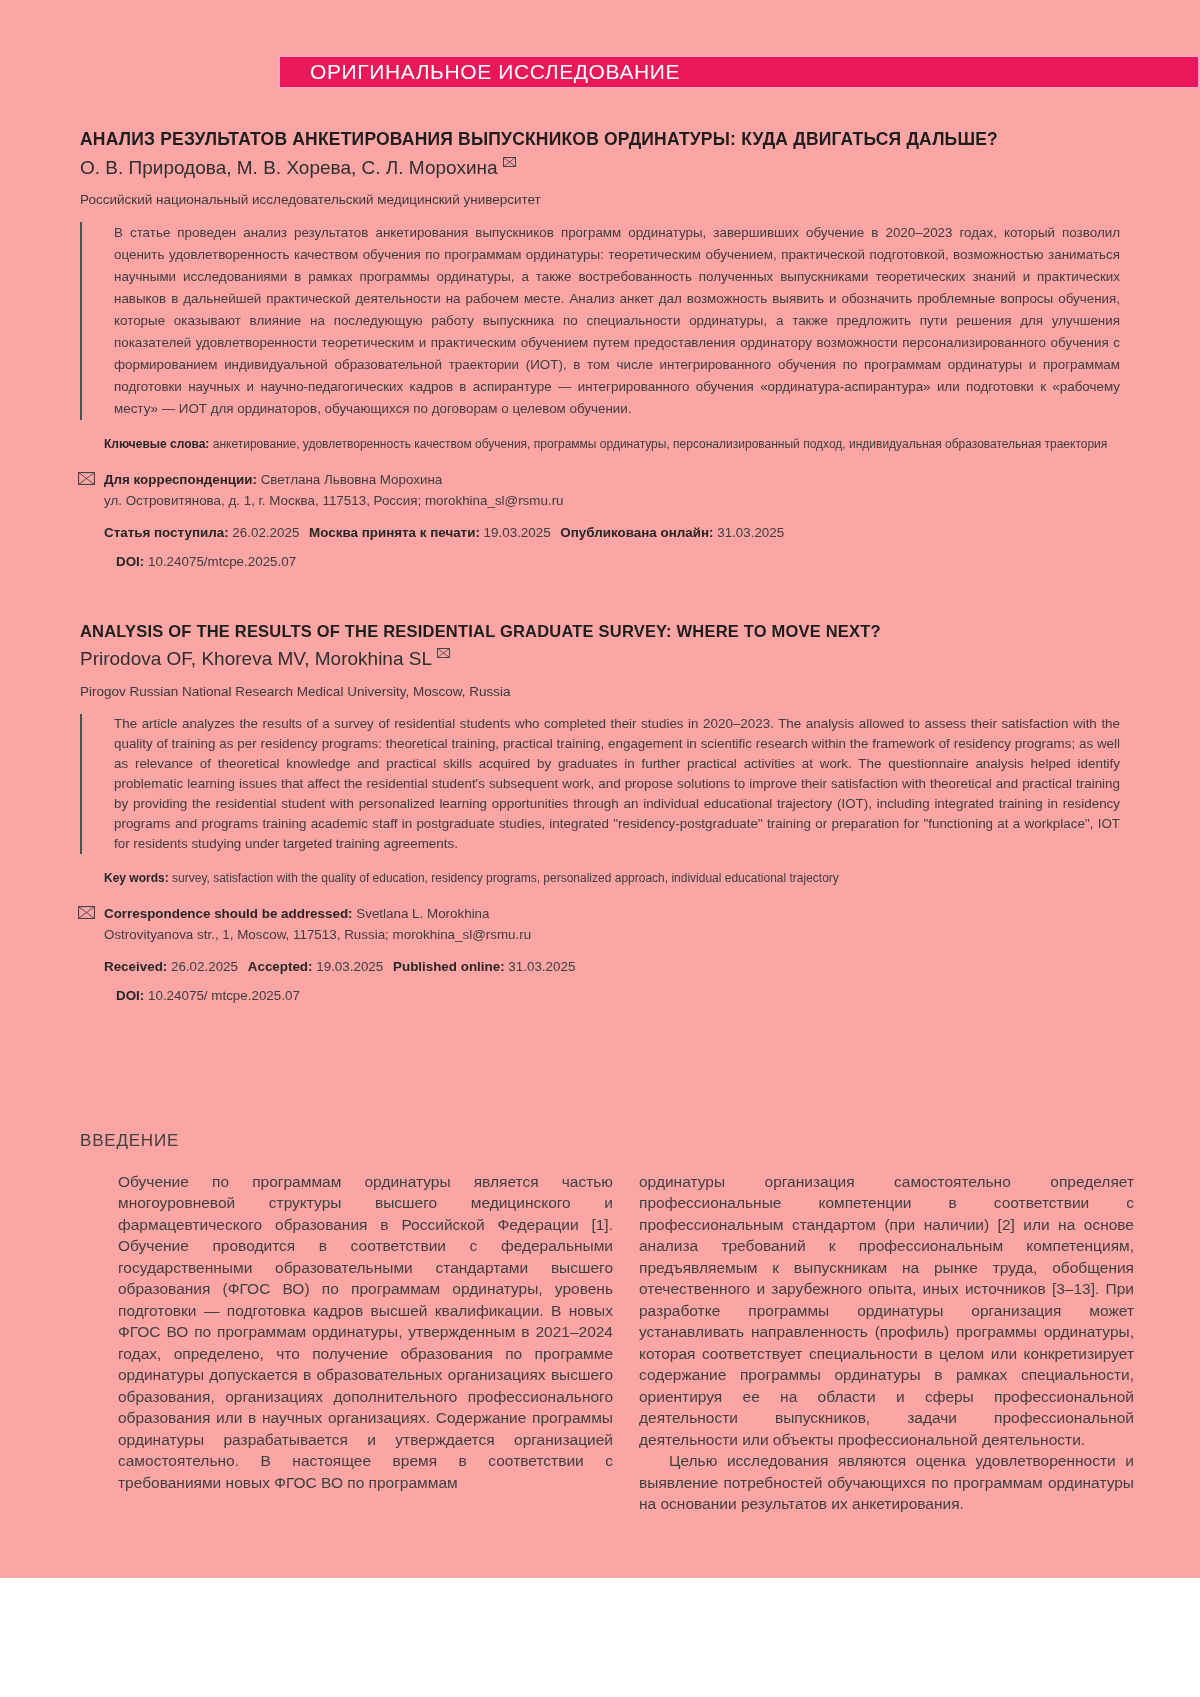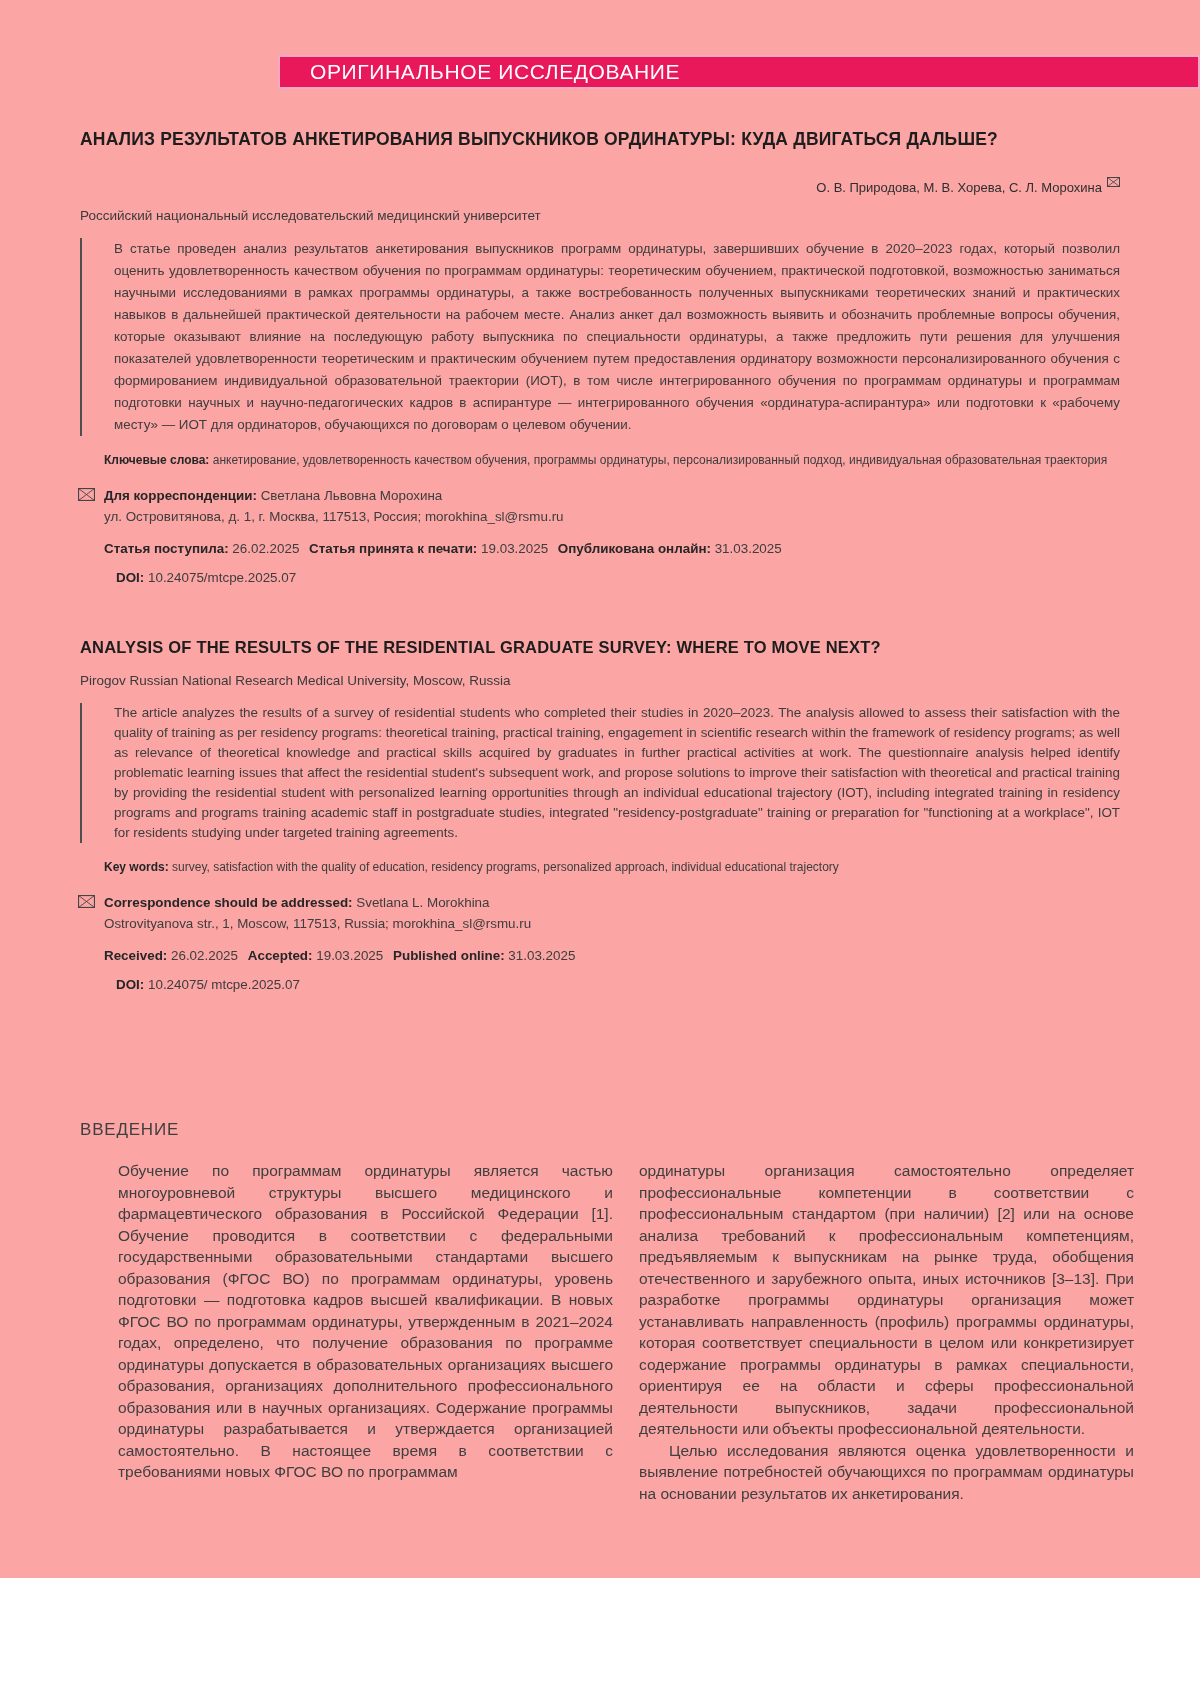--- a/index.html
+++ b/index.html
@@ -28,21 +28,21 @@
   .ru-title{
     margin:0;max-width:920px;
     font-size:17.5px;font-weight:bold;color:#1d1d1d;
     line-height:1.55;letter-spacing:0.2px;
   }
   .en-title{
     margin:0;max-width:1010px;
     font-size:16.5px;font-weight:bold;color:#1d1d1d;
     line-height:1.5;letter-spacing:0.2px;
   }
-  .authors{margin-top:24px;font-size:13px;color:#2e2e2e;text-align:right;}
+  .authors{margin-top:4px;font-size:19px;color:#2e2e2e;}
   .affiliation{margin-top:13px;font-size:13.5px;color:#3a3a3a;}
   .env-sup{display:inline-block;vertical-align:super;margin-left:5px;color:#444;line-height:0;}
   .abstract{
     margin-top:15px;
     border-left:2px solid #4f4f4f;
     padding-left:32px;
     font-size:13.4px;line-height:22px;
     text-align:justify;color:#3d3d3d;
   }
   .abstract.en{line-height:20px;}
@@ -129,33 +129,39 @@
           </svg></span>
       <div>
         <b>Для корреспонденции:</b>
         <span>Светлана Львовна Морохина</span>
       </div>
       <div>ул. Островитянова, д. 1, г. Москва, 117513, Россия; morokhina_sl@rsmu.ru</div>
     </div>
 
     <div class="dates meta-indent">
       <span class="pair"><b>Статья поступила:</b> <span>26.02.2025</span></span>
-      <span class="pair"><b>Статья принята к печати:</b> <span>19.03.2025</span></span>
+      <span class="pair"><b>Москва принята к печати:</b> <span>19.03.2025</span></span>
       <span class="pair"><b>Опубликована онлайн:</b> <span>31.03.2025</span></span>
     </div>
 
     <div class="doi-line meta-indent">
       <b>DOI:</b>
       <span>10.24075/mtcpe.2025.07</span>
     </div>
 
     <div class="en-block">
 
       <h2 class="en-title">ANALYSIS OF THE RESULTS OF THE RESIDENTIAL GRADUATE SURVEY: WHERE TO MOVE NEXT?</h2>
 
+      <div class="authors">
+        <span>Prirodova OF, Khoreva MV, Morokhina SL</span><span class="env-sup"><svg width="13" height="10" viewBox="0 0 13 10">
+              <rect x="0.5" y="0.5" width="12" height="9" fill="none" stroke="currentColor" stroke-width="1"></rect>
+              <path d="M0.5 0.5 L12.5 9.5 M12.5 0.5 L0.5 9.5" stroke="currentColor" stroke-width="0.8" fill="none"></path>
+            </svg></span>
+      </div>
 
       <div class="affiliation">Pirogov Russian National Research Medical University, Moscow, Russia</div>
 
       <div class="abstract en">The article analyzes the results of a survey of residential students who completed their studies in 2020–2023. The analysis allowed to assess their satisfaction with the quality of training as per residency programs: theoretical training, practical training, engagement in scientific research within the framework of residency programs; as well as relevance of theoretical knowledge and practical skills acquired by graduates in further practical activities at work. The questionnaire analysis helped identify problematic learning issues that affect the residential student's subsequent work, and propose solutions to improve their satisfaction with theoretical and practical training by providing the residential student with personalized learning opportunities through an individual educational trajectory (IOT), including integrated training in residency programs and programs training academic staff in postgraduate studies, integrated "residency-postgraduate" training or preparation for "functioning at a workplace", IOT for residents studying under targeted training agreements.</div>
 
       <div class="kw meta-indent">
         <b>Key words:</b>
         <span>survey, satisfaction with the quality of education, residency programs, personalized approach, individual educational trajectory</span>
       </div>
 

